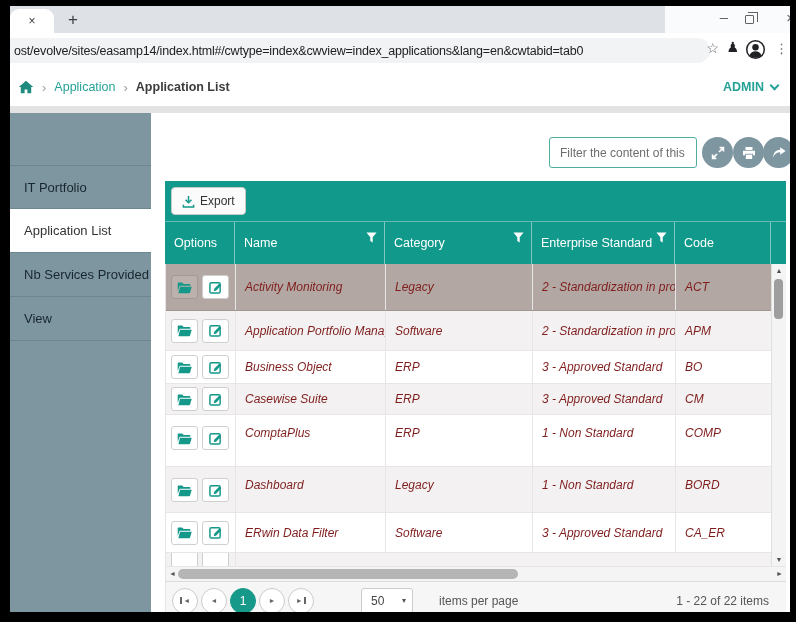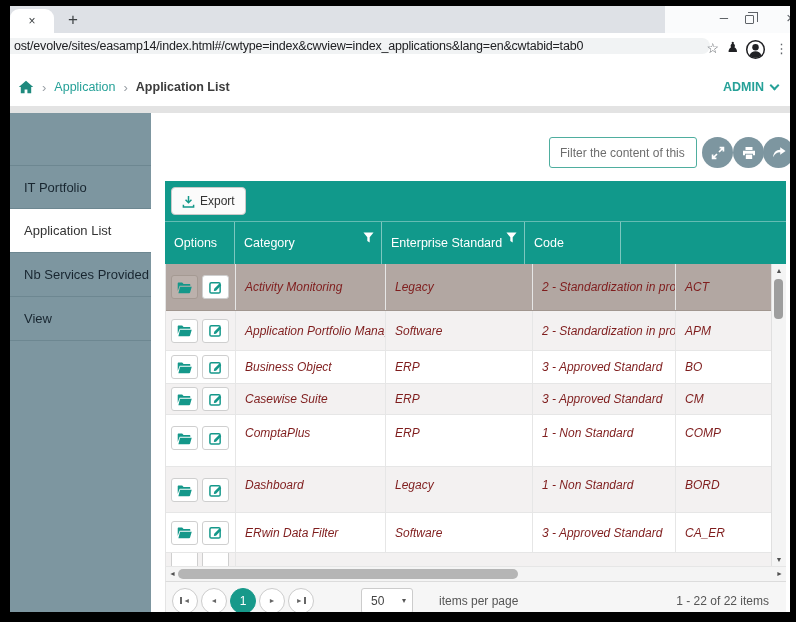--- a/index.html
+++ b/index.html
@@ -25,21 +25,21 @@
     line-height:23px; font-size:17px; color:#3c4043; }
   .win-min { position:absolute; right:62px; top:2px; font-size:15px; color:#5f6368; }
   .win-restore { position:absolute; right:36px; top:9px; width:9px; height:9px;
     border:1.4px solid #5f6368; border-radius:1px; }
   .win-restore::before { content:""; position:absolute; left:1.5px; top:-4.5px; width:9px; height:9px;
     border-top:1.4px solid #5f6368; border-right:1.4px solid #5f6368; }
   .win-close { position:absolute; right:-5px; top:3px; font-size:15px; color:#5f6368; }
 
   .urlbar { height:35px; background:#fff; position:relative; flex:none; }
   .omnibox {
-    position:absolute; left:0; top:5px; width:700px; height:16px; background:#f1f3f4;
+    position:absolute; left:0; top:5px; width:700px; height:25px; background:#f1f3f4;
     border-radius:0 13px 13px 0; display:flex; align-items:center; padding-left:4px;
     overflow:hidden; white-space:nowrap;
   }
   .url-text { font-size:12.5px; color:#202124; letter-spacing:-0.2px; }
   .star { position:absolute; right:71px; top:8px; font-size:14px; color:#5f6368; line-height:1; }
   .pin  { position:absolute; right:51px; top:7px; font-size:14px; color:#202124; line-height:1; }
   .avatar { position:absolute; right:24px; top:6px; width:21px; height:21px; }
   .menu-dots { position:absolute; right:2px; top:9px; color:#5f6368; font-size:13px; line-height:1; }
 
   
@@ -225,20 +225,28 @@
               <path fill="none" stroke="#14988a" stroke-width="1.6" d="M1.5 10.5v2.5h11v-2.5"></path>
             </svg>
             <span>Export</span>
           </button>
         </div>
 
         <div class="grid-header">
           <div class="hcell w0">
             <span>Options</span>
           </div>
+          <div class="hcell w1">
+            <span>Name</span>
+            <span class="funnel">
+              <svg viewBox="0 0 12 12" width="11" height="11">
+                  <path fill="#fff" d="M0.5 0.5h11L7.3 5.8v5.7L4.7 9.8V5.8L0.5 0.5z"></path>
+                </svg>
+            </span>
+          </div>
           <div class="hcell w2">
             <span>Category</span>
             <span class="funnel">
               <svg viewBox="0 0 12 12" width="11" height="11">
                   <path fill="#fff" d="M0.5 0.5h11L7.3 5.8v5.7L4.7 9.8V5.8L0.5 0.5z"></path>
                 </svg>
             </span>
           </div>
           <div class="hcell w3">
             <span>Enterprise Standard</span>

